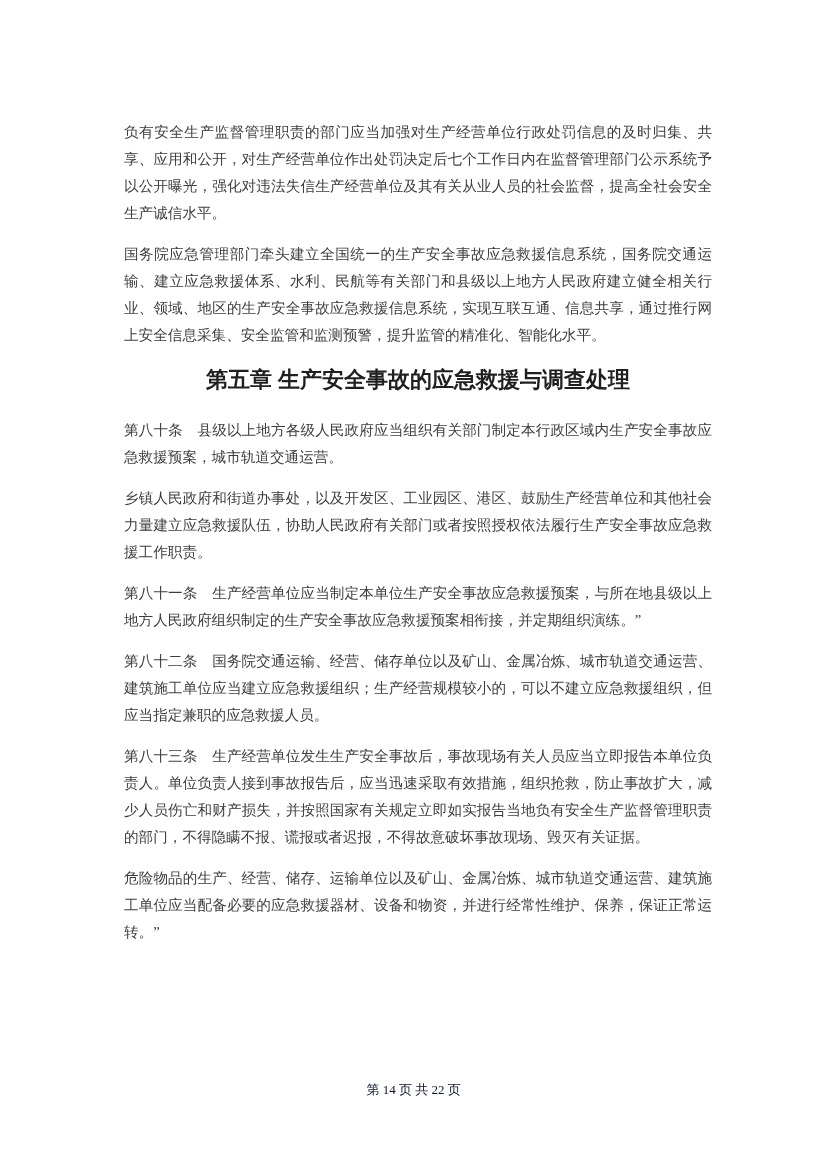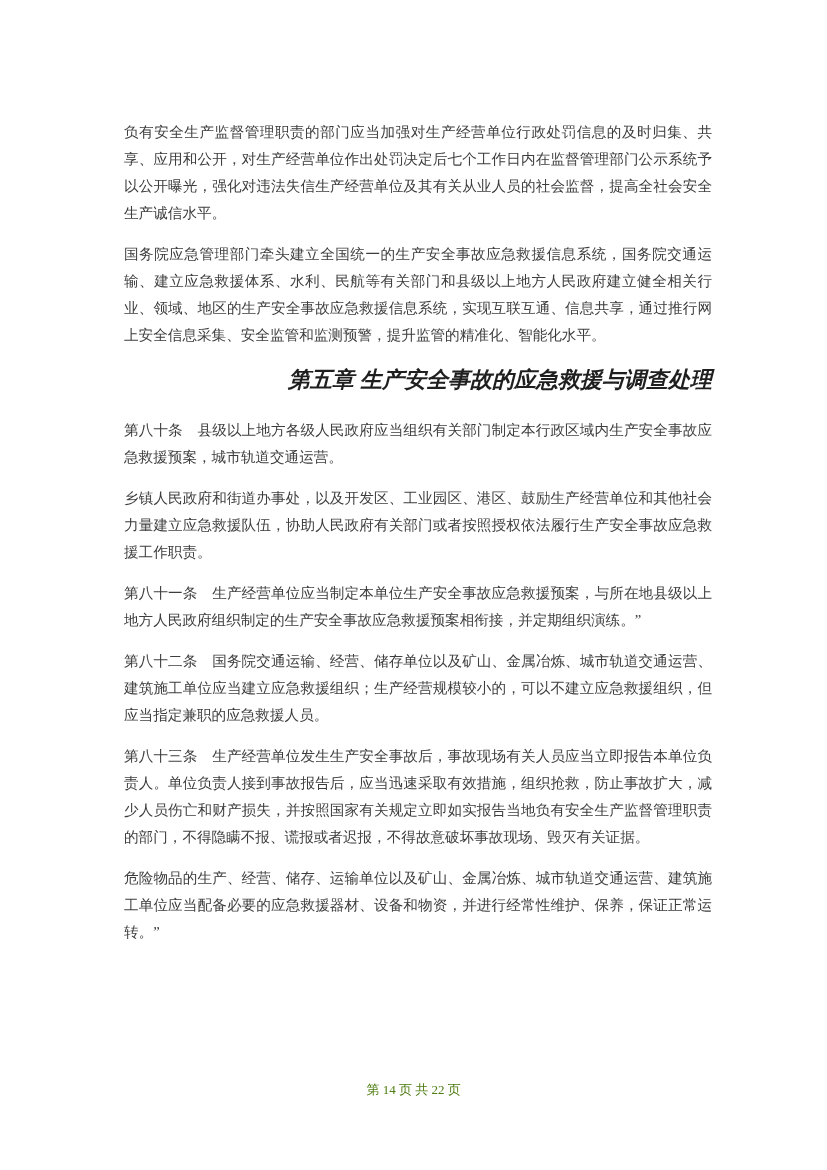--- a/index.html
+++ b/index.html
@@ -28,34 +28,33 @@
     line-height: 27px;
     text-align: justify;
     color: #3d3d3d;
     word-break: break-all;
   }
   .chapter-heading {
     margin: 6px 0 20px 0;
     font-size: 22px;
     line-height: 34px;
     font-weight: bold;
-    text-align: right;
+    text-align: center;
     color: #1f1f1f;
     font-family: "Liberation Sans", sans-serif;
-    font-style: italic;
   }
   .page-footer {
     position: absolute;
     left: 0;
     top: 1080px;
     width: 100%;
     text-align: center;
     font-size: 13px;
     line-height: 20px;
-    color: #4d7c0f;
+    color: #0f172a;
     font-family: "Liberation Serif", serif;
   }
 </style>
 </head>
 <body>
 
 <div class="doc-page">
   <div class="doc-content">
     <p class="body-para">负有安全生产监督管理职责的部门应当加强对生产经营单位行政处罚信息的及时归集、共享、应用和公开，对生产经营单位作出处罚决定后七个工作日内在监督管理部门公示系统予以公开曝光，强化对违法失信生产经营单位及其有关从业人员的社会监督，提高全社会安全生产诚信水平。</p>
     <p class="body-para">国务院应急管理部门牵头建立全国统一的生产安全事故应急救援信息系统，国务院交通运输、建立应急救援体系、水利、民航等有关部门和县级以上地方人民政府建立健全相关行业、领域、地区的生产安全事故应急救援信息系统，实现互联互通、信息共享，通过推行网上安全信息采集、安全监管和监测预警，提升监管的精准化、智能化水平。</p>

